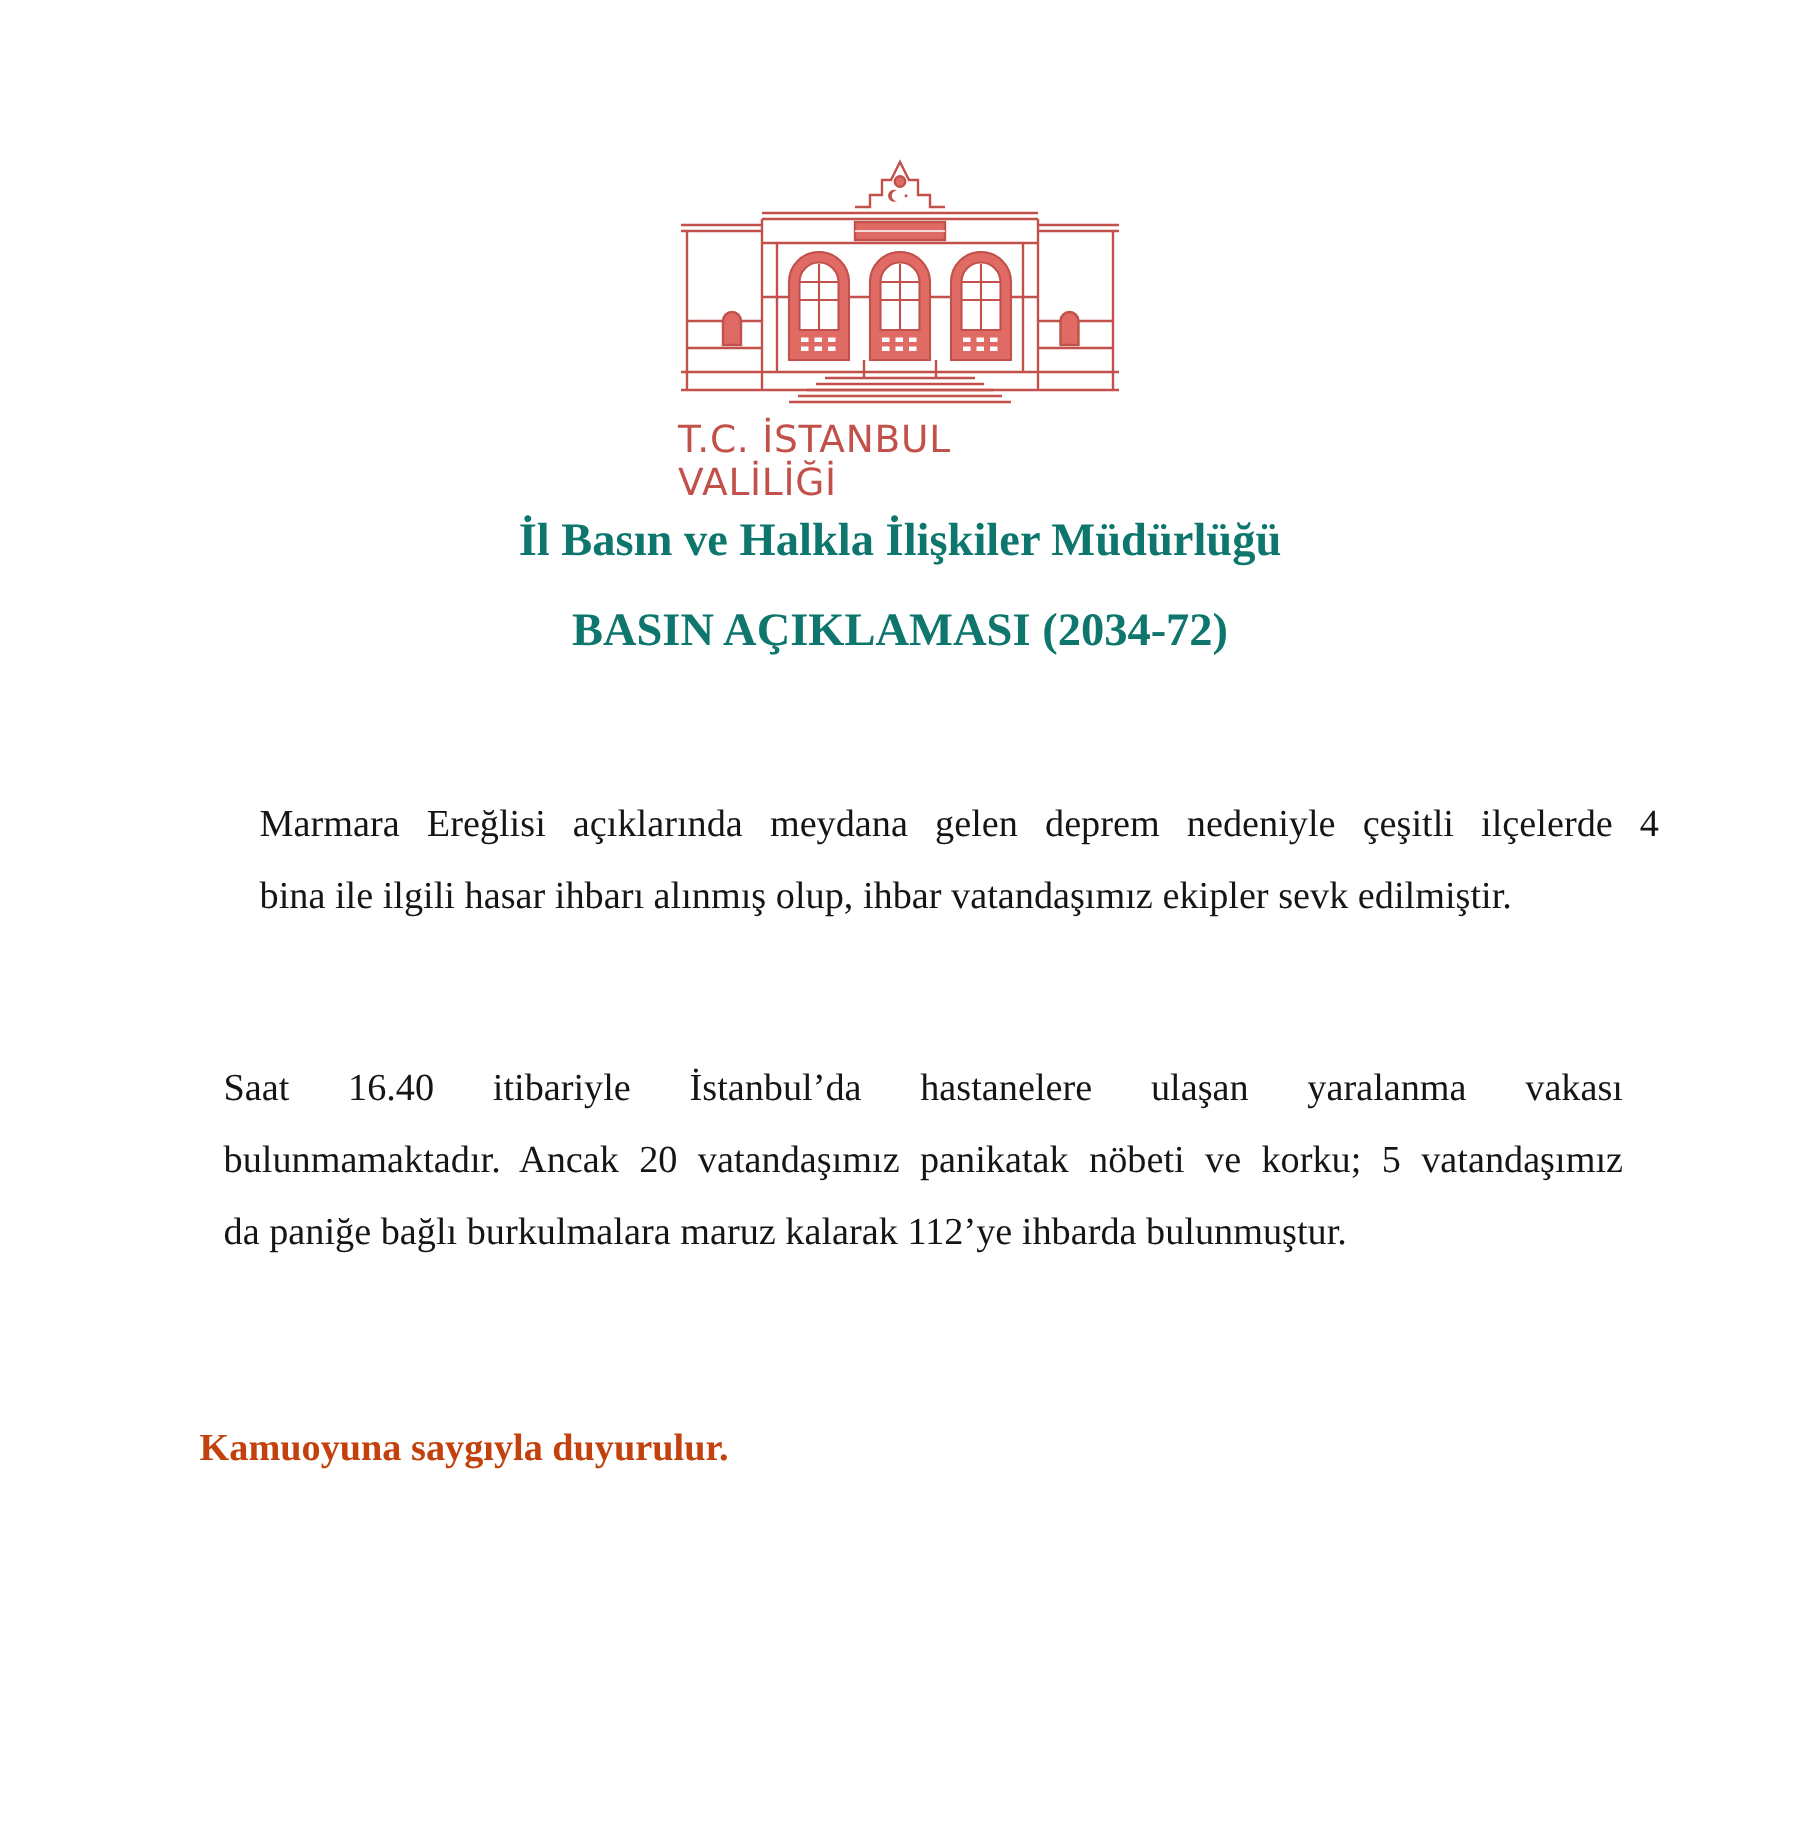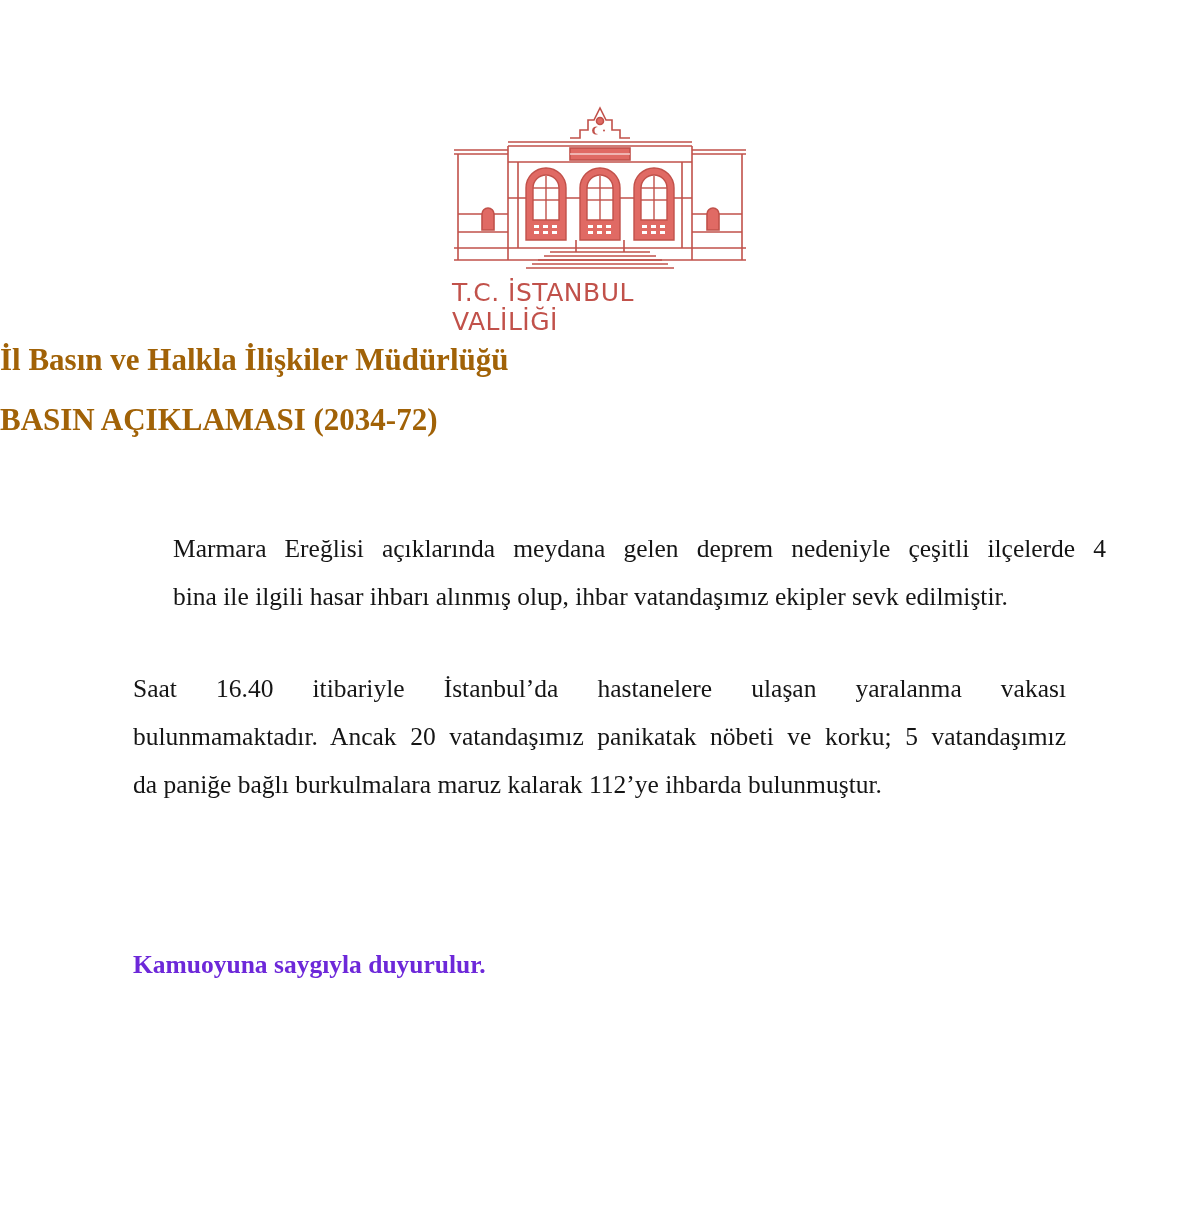--- a/index.html
+++ b/index.html
@@ -33,45 +33,45 @@
       font-family: "DejaVu Sans", "Liberation Sans", sans-serif;
       font-size: 25px;
       letter-spacing: 0.5px;
       color: #c1514a;
       font-weight: normal;
     }
     .heading {
       position: absolute;
       left: 0;
       width: 1200px;
-      text-align: left;
+      text-align: center;
       font-weight: bold;
       font-size: 31px;
-      color: #a16207;
+      color: #0f766e;
     }
     .heading.h1 { top: 342px; }
     .heading.h2 { top: 402px; }
     .para {
       position: absolute;
       left: 133px;
       width: 933px;
       font-size: 25.5px;
       line-height: 48px;
       text-align: justify;
       color: #151515;
     }
     .para.p1 { top: 525px; margin-left: 40px; }
-    .para.p2 { top: 665px; }
+    .para.p2 { top: 701px; margin-left: 16px; }
     .closing {
       position: absolute;
       left: 133px;
       top: 950px;
       font-weight: bold;
       font-size: 25.5px;
-      color: #6d28d9;
+      color: #c2410c;
     }
     .justify-line {
       display: block;
       text-align: justify;
       text-align-last: justify;
     }
     .last-line {
       display: block;
       text-align: left;
     }

